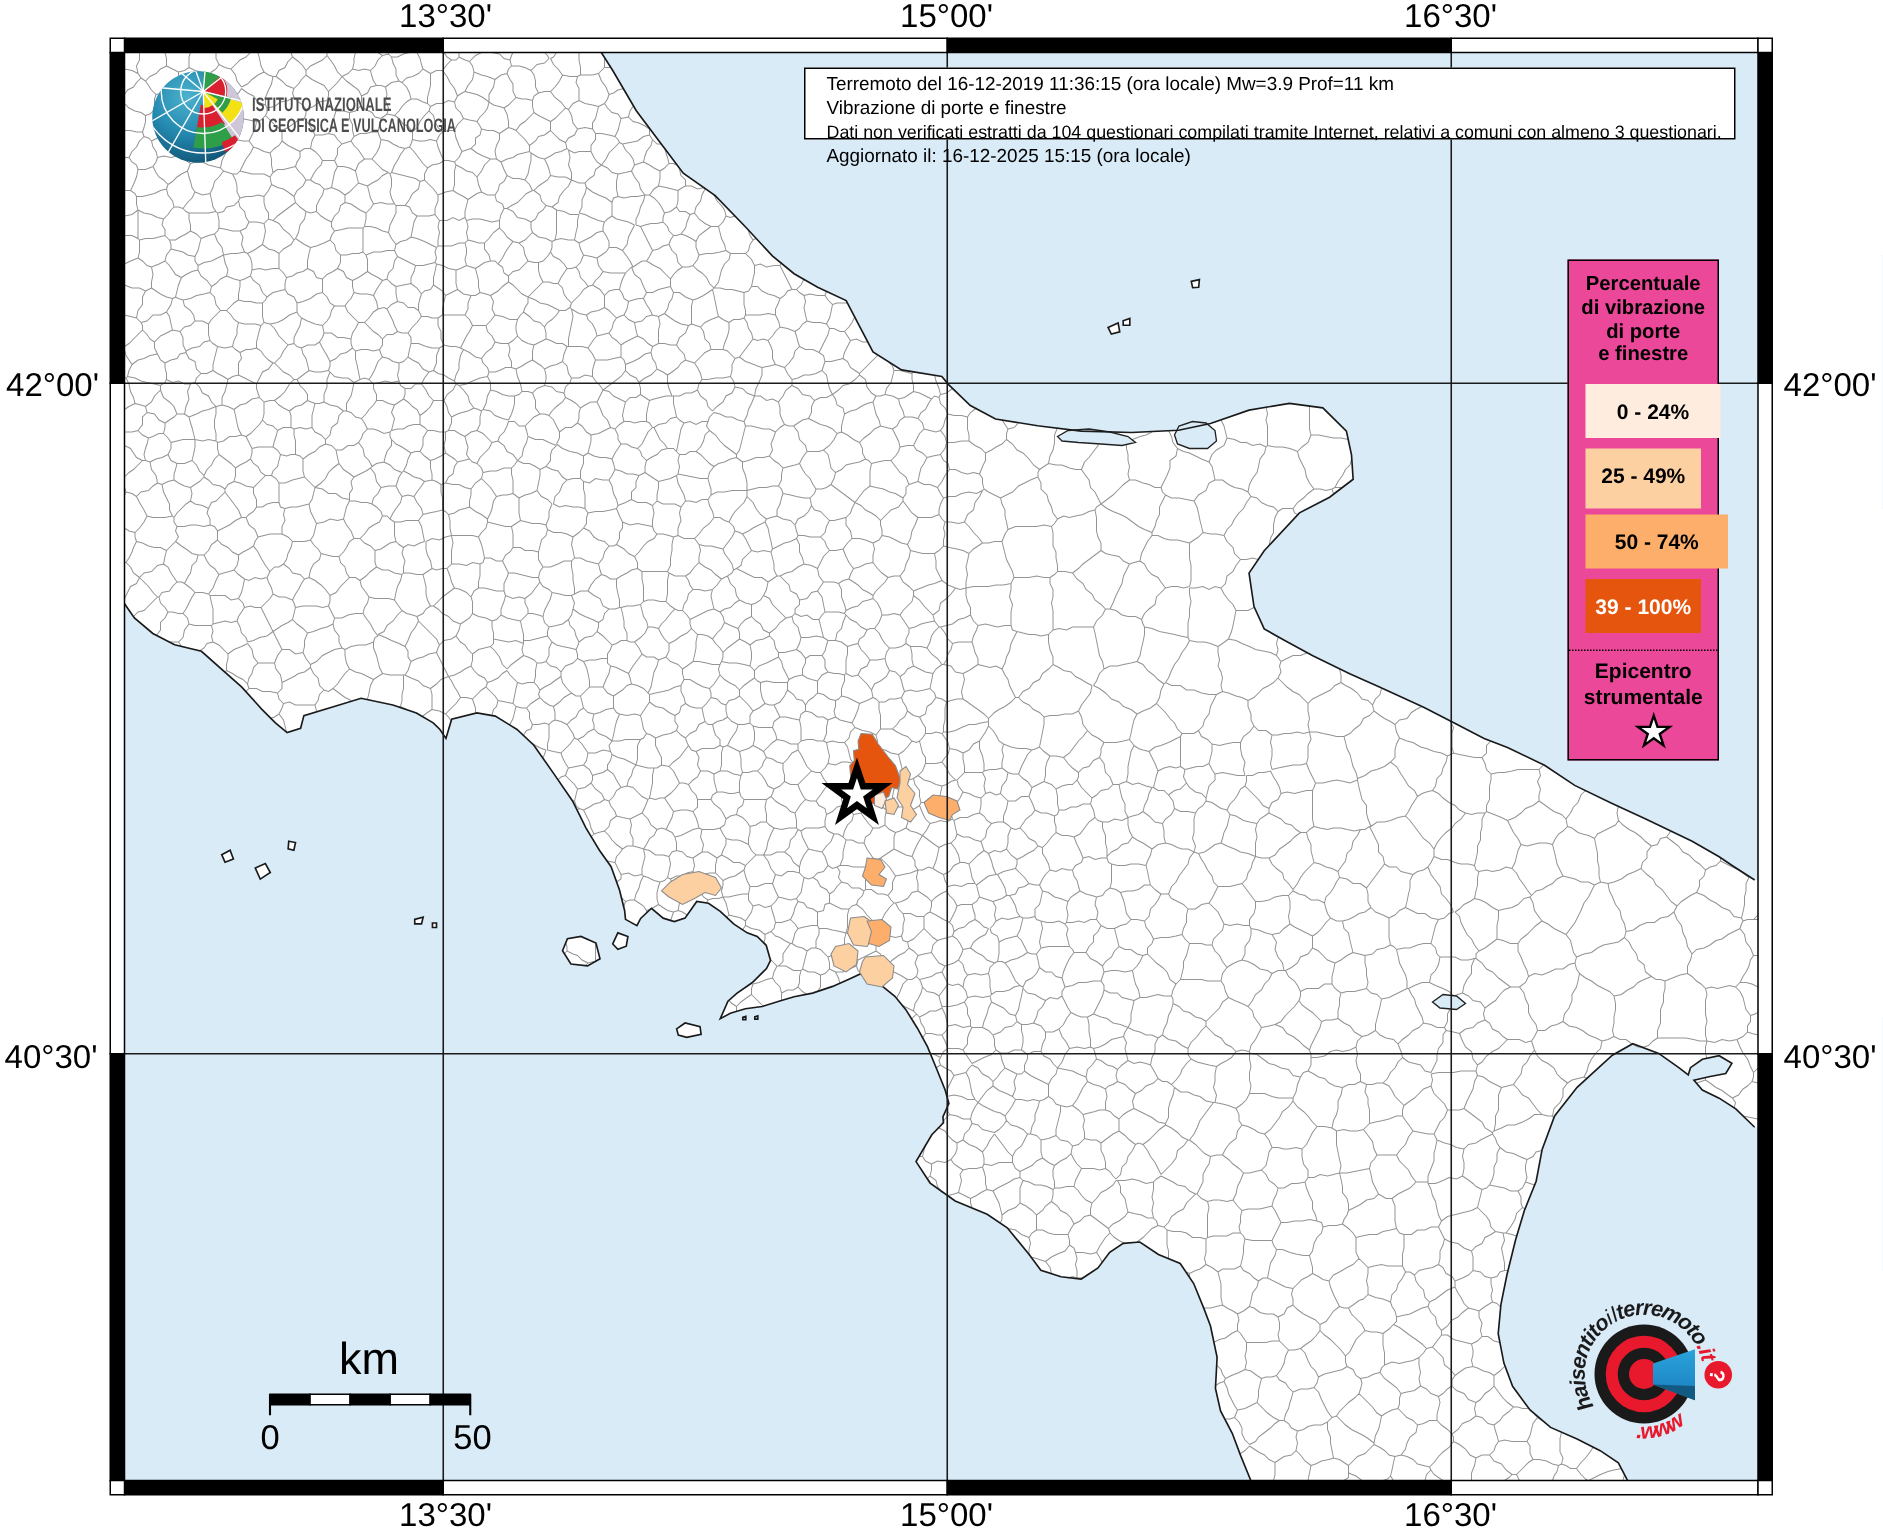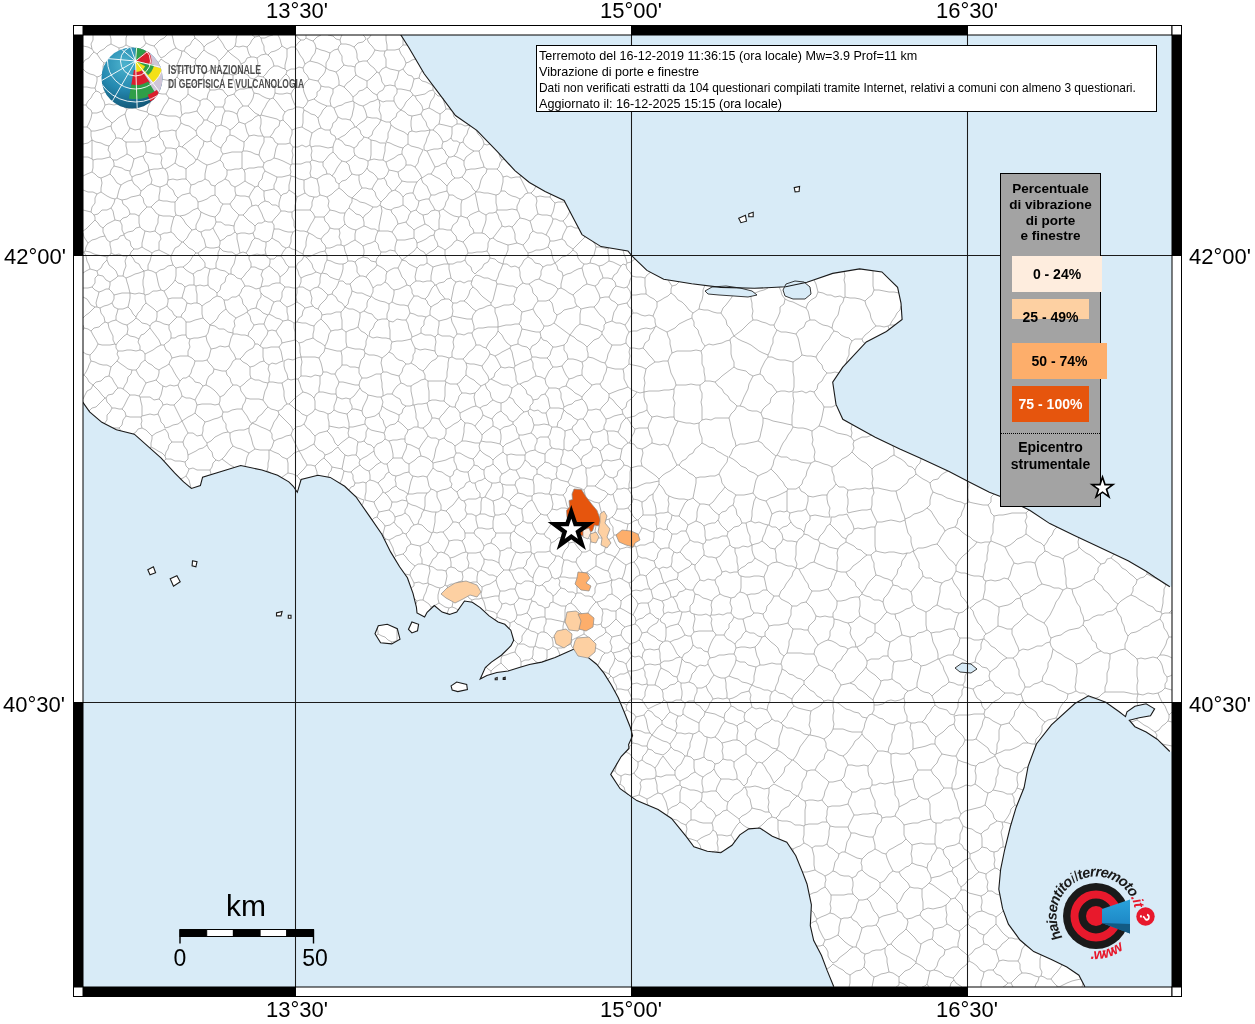--- a/index.html
+++ b/index.html
@@ -103,31 +103,31 @@
 <div class="lab" style="left:297px;top:11px;transform:translate(-50%,-50%)">13°30'</div>
 <div class="lab" style="left:631px;top:11px;transform:translate(-50%,-50%)">15°00'</div>
 <div class="lab" style="left:967px;top:11px;transform:translate(-50%,-50%)">16°30'</div>
 <div class="lab" style="left:297px;top:1010px;transform:translate(-50%,-50%)">13°30'</div>
 <div class="lab" style="left:631px;top:1010px;transform:translate(-50%,-50%)">15°00'</div>
 <div class="lab" style="left:967px;top:1010px;transform:translate(-50%,-50%)">16°30'</div>
 <div class="lab" style="left:35px;top:257px;transform:translate(-50%,-50%)">42°00'</div>
 <div class="lab" style="left:34px;top:705px;transform:translate(-50%,-50%)">40°30'</div>
 <div class="lab" style="left:1220px;top:257px;transform:translate(-50%,-50%)">42°00'</div>
 <div class="lab" style="left:1220px;top:705px;transform:translate(-50%,-50%)">40°30'</div>
-<div style="position:absolute;left:536px;top:45px;width:621px;height:67px;background:#fff;border:1px solid #000;font-size:12.6px;line-height:16.1px;padding:2px 0 0 2px;box-sizing:border-box;white-space:nowrap">
+<div style="position:absolute;left:536px;top:45px;width:621px;height:48px;background:#fff;border:1px solid #000;font-size:12.6px;line-height:16.1px;padding:2px 0 0 14px;box-sizing:border-box;white-space:nowrap">
 Terremoto del 16-12-2019 11:36:15 (ora locale) Mw=3.9 Prof=11 km<br>
 Vibrazione di porte e finestre<br>
 <span style="font-size:11.9px">Dati non verificati estratti da 104 questionari compilati tramite Internet, relativi a comuni con almeno 3 questionari.</span><br>
 Aggiornato il: 16-12-2025 15:15 (ora locale)</div>
-<div style="position:absolute;left:1000px;top:173px;width:101px;height:334px;background:#a3a3a3;border:1.5px solid #000;box-sizing:border-box;font-weight:bold;text-align:center">
+<div style="position:absolute;left:1045px;top:173px;width:101px;height:334px;background:#ec4899;border:1.5px solid #000;box-sizing:border-box;font-weight:bold;text-align:center">
 <div style="font-size:13.5px;line-height:15.8px;margin-top:7px">Percentuale<br>di vibrazione<br>di porte<br>e finestre</div>
 <div style="position:absolute;left:11px;top:82px;width:90px;height:36px;background:#feedde;font-size:14px;line-height:36px">0 - 24%</div>
-<div style="position:absolute;left:11px;top:125px;width:77px;height:20px;background:#fdd0a2;font-size:14px;line-height:36px">25 - 49%</div>
+<div style="position:absolute;left:11px;top:125px;width:77px;height:40px;background:#fdd0a2;font-size:14px;line-height:36px">25 - 49%</div>
 <div style="position:absolute;left:11px;top:169px;width:95px;height:36px;background:#fdae6b;font-size:14px;line-height:36px">50 - 74%</div>
-<div style="position:absolute;left:11px;top:212px;width:77px;height:36px;background:#e6550d;color:#fff;font-size:14px;line-height:36px">75 - 100%</div>
+<div style="position:absolute;left:11px;top:212px;width:77px;height:36px;background:#e6550d;color:#fff;font-size:14px;line-height:36px">39 - 100%</div>
 <div style="position:absolute;left:0;top:259px;width:100%;border-top:1.6px dotted #000"></div>
 <div style="position:absolute;left:0;top:265px;width:100%;font-size:14px;line-height:16.5px">Epicentro<br>strumentale</div>
 </div>
 <svg width="40" height="40" viewBox="0 0 40 40" style="position:absolute;left:1082px;top:467px">
 <path d="M20.5,10.0L23.0,17.6L31.0,17.6L24.5,22.3L27.0,29.9L20.5,25.2L14.0,29.9L16.5,22.3L10.0,17.6L18.0,17.6Z" fill="#fff" stroke="#000" stroke-width="1.6"></path>
     </svg>
 <svg width="260" height="90" viewBox="0 0 260 90" style="position:absolute;left:96px;top:40px">
 <clipPath id="gc">
         <circle cx="36" cy="38" r="30.5"></circle>
       </clipPath>

